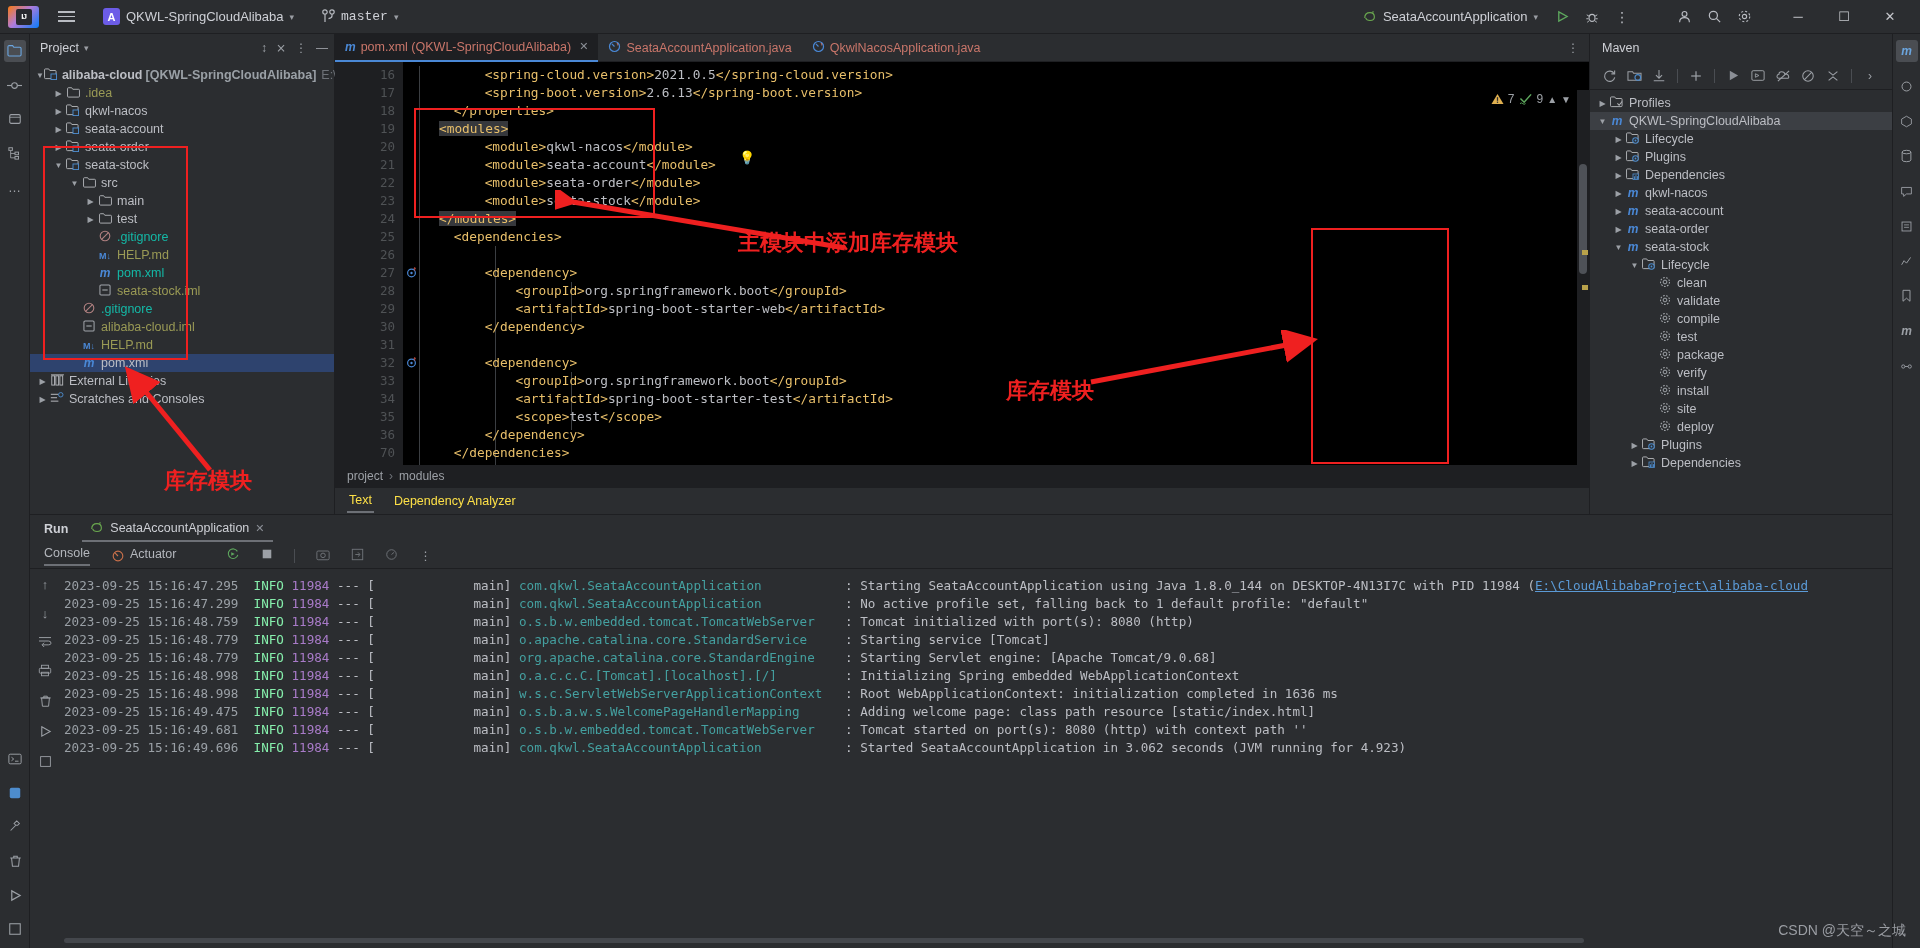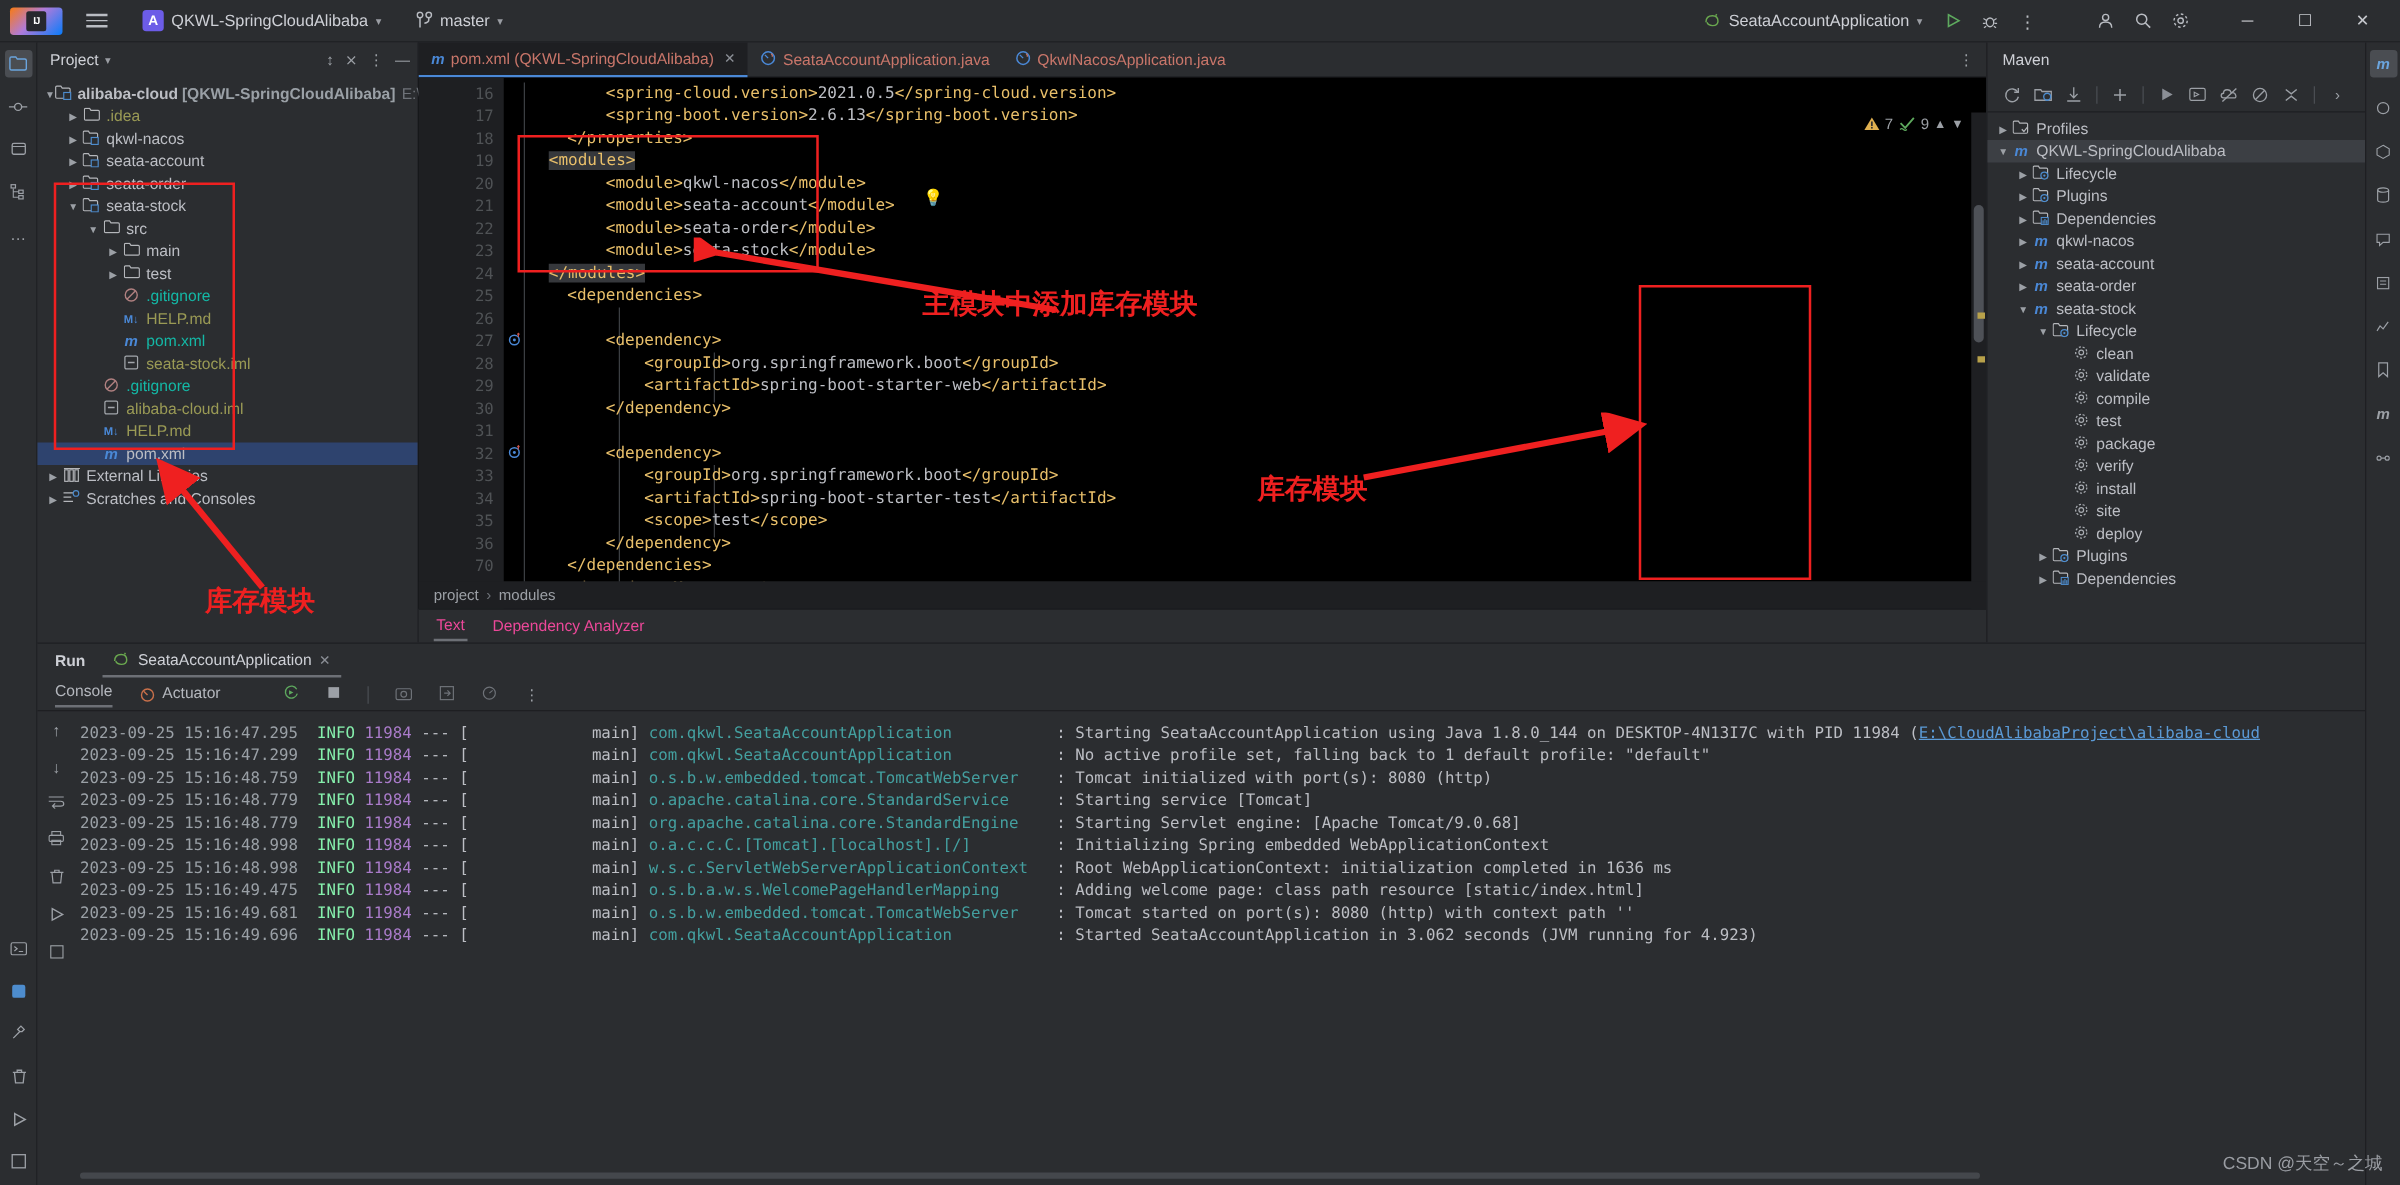--- a/index.html
+++ b/index.html
@@ -12,21 +12,21 @@
   }
   .app { position: relative; width: 1920px; height: 948px; }
 
   
   .topbar {
     position: absolute; top: 0; left: 0; width: 1920px; height: 34px;
     background: #2b2d30; display: flex; align-items: center;
     border-bottom: 1px solid #1e1f22;
   }
   .ij-logo {
-    width: 42px; height: 22px; margin-left: 8px; border-radius: 3px;
+    width: 31px; height: 22px; margin-left: 8px; border-radius: 3px;
     background: linear-gradient(135deg,#f97a12 0%, #b07bda 45%, #087cfa 100%);
     display: flex; align-items: center; justify-content: center;
     font-size: 9px; font-weight: bold; color: #fff;
     position: relative;
   }
   .ij-logo-inner {
     width: 16px; height: 16px; background:#27282e; border-radius:2px;
     display:flex;align-items:center;justify-content:center;
     font-size:8px; color:#fff; letter-spacing:-1px;
   }
@@ -38,21 +38,21 @@
     padding: 3px 6px; border-radius:4px;
   }
   .proj-badge {
     width:17px;height:17px;border-radius:3px;background:#6c5ce7;
     color:#fff;font-size:11px;display:flex;align-items:center;justify-content:center;
     font-weight:600;
   }
   .proj-name { font-size:13px; color:#ced0d6; }
   .chev { font-size:9px; color:#9a9da3; }
   .branch-chip { display:flex;align-items:center;gap:6px;margin-left:22px;cursor:pointer;}
-  .branch-name { font-size:13px; color:#ced0d6; }
+  .branch-name { font-size:13px; color:#ced0d6;font-family:Liberation Mono, monospace; }
   .topbar-right { margin-left:auto; display:flex; align-items:center; gap:2px; padding-right:8px;}
   .run-cfg { display:flex;align-items:center;gap:6px;font-size:13px;color:#ced0d6;
     padding:3px 8px;border-radius:4px;cursor:pointer;}
   .tb-btn { width:28px;height:28px;display:flex;align-items:center;justify-content:center;
     border-radius:4px;cursor:pointer;color:#b9bcc2;font-size:14px;}
   .win-btn { width:44px;height:30px;display:flex;align-items:center;justify-content:center;
     color:#c5c7cc;font-size:13px;cursor:pointer;}
 
   
   .leftbar {
@@ -146,21 +146,21 @@
   .breadcrumbs {
     position:absolute; bottom:27px; left:0; width:100%; height:22px;
     display:flex;align-items:center; padding-left:12px; gap:6px;
     font-size:12px; color:#9ca0a6; background:#1e1f22;
   }
   .ed-bottom-tabs {
     position:absolute; bottom:0; left:0; width:100%; height:27px;
     background:#2b2d30; display:flex; align-items:center; padding-left:12px; gap:18px;
     border-top:1px solid #1e1f22;
   }
-  .ed-bottom-tabs .bt { font-size:12.5px; color:#ec4899; cursor:pointer; padding:4px 2px;}
+  .ed-bottom-tabs .bt { font-size:12.5px; color:#fde047; cursor:pointer; padding:4px 2px;}
   .ed-bottom-tabs .bt.active { border-bottom:2px solid #6d7076; }
 
   
   .maven-panel {
     position:absolute; top:34px; right:28px; width:303px; height:480px;
     background:#2b2d30; border-left:1px solid #1e1f22;
   }
   .mv-head { height:28px;display:flex;align-items:center;padding-left:12px;
     font-size:12.5px;color:#ced0d6;}
   .mv-toolbar { height:28px; display:flex;align-items:center;gap:3px;padding-left:8px;

